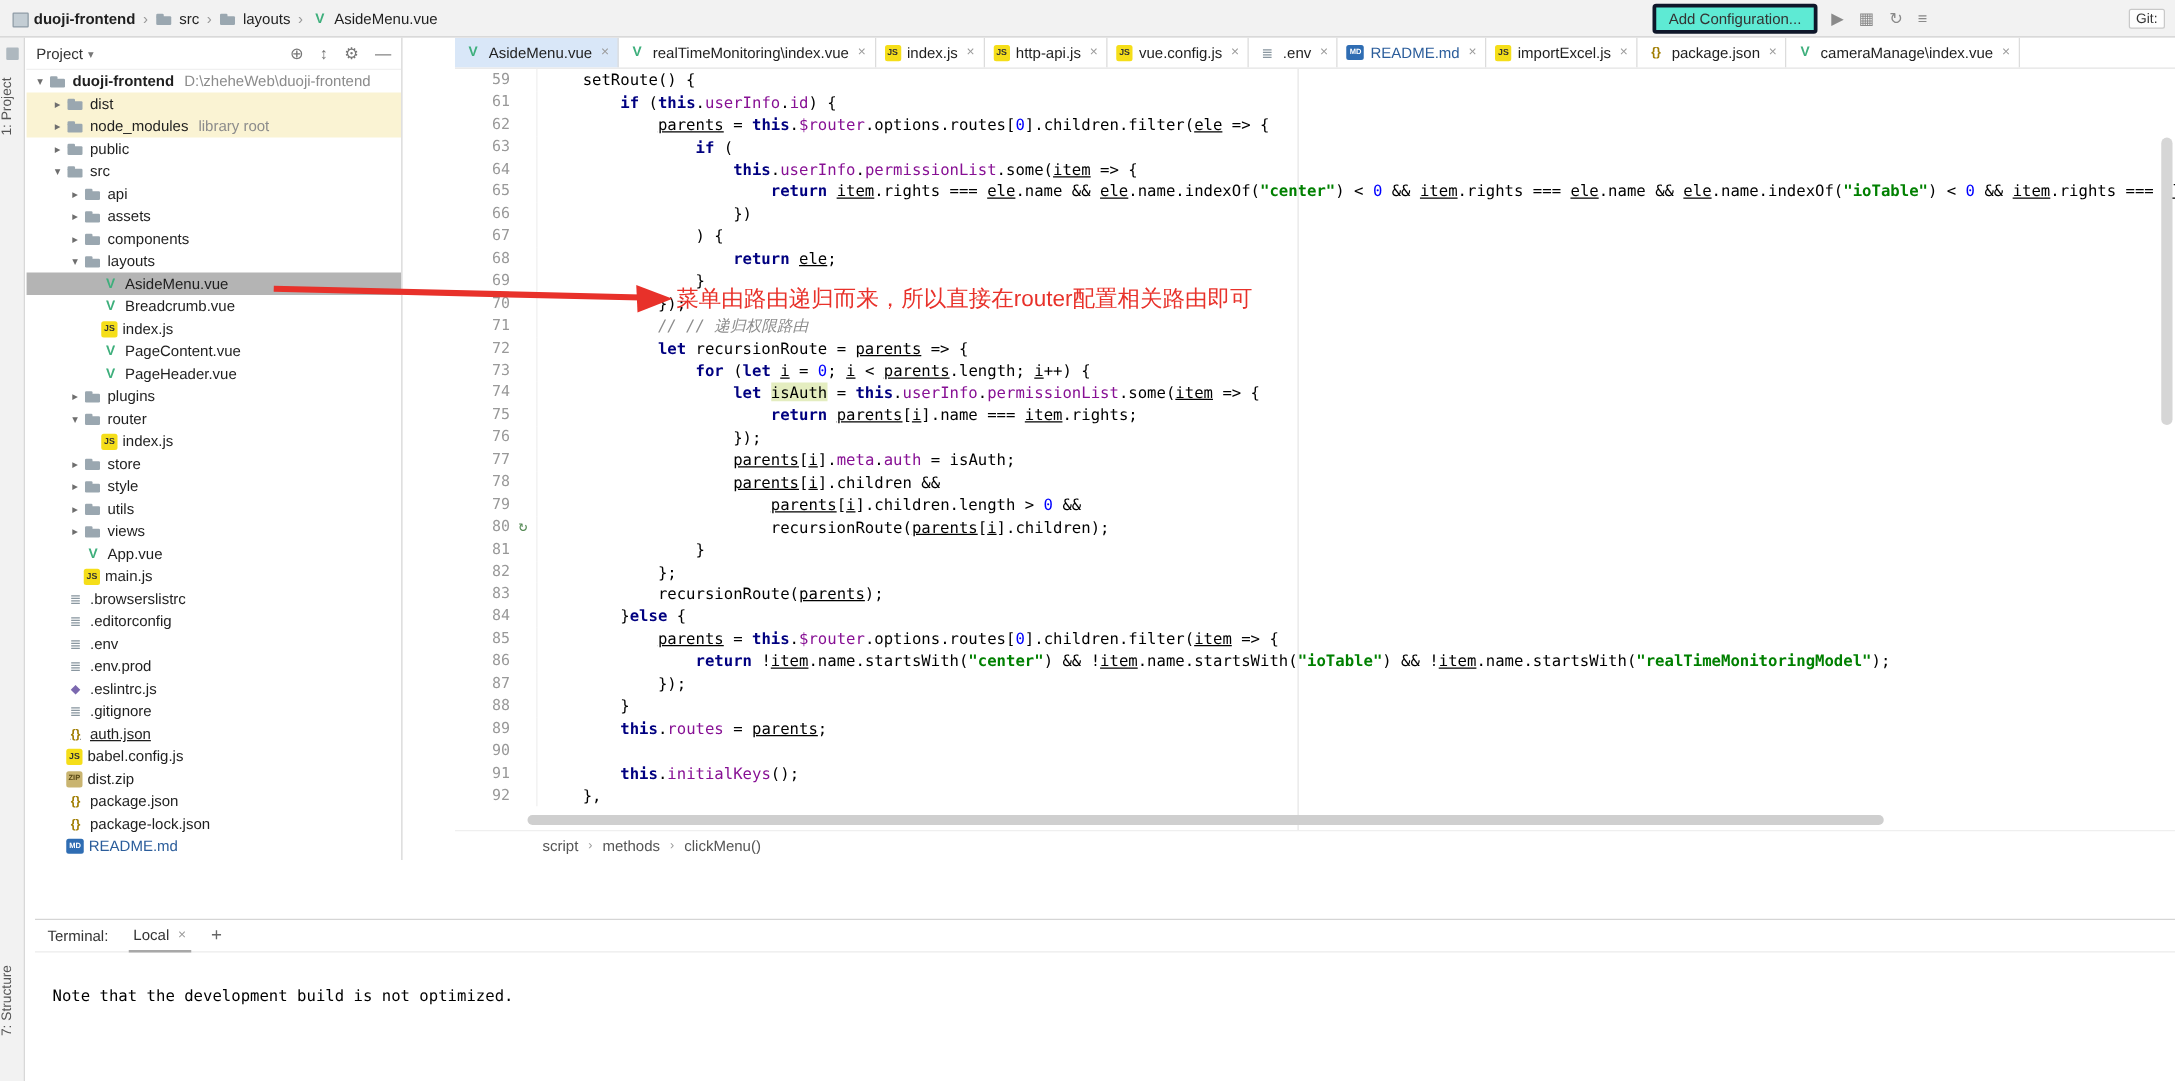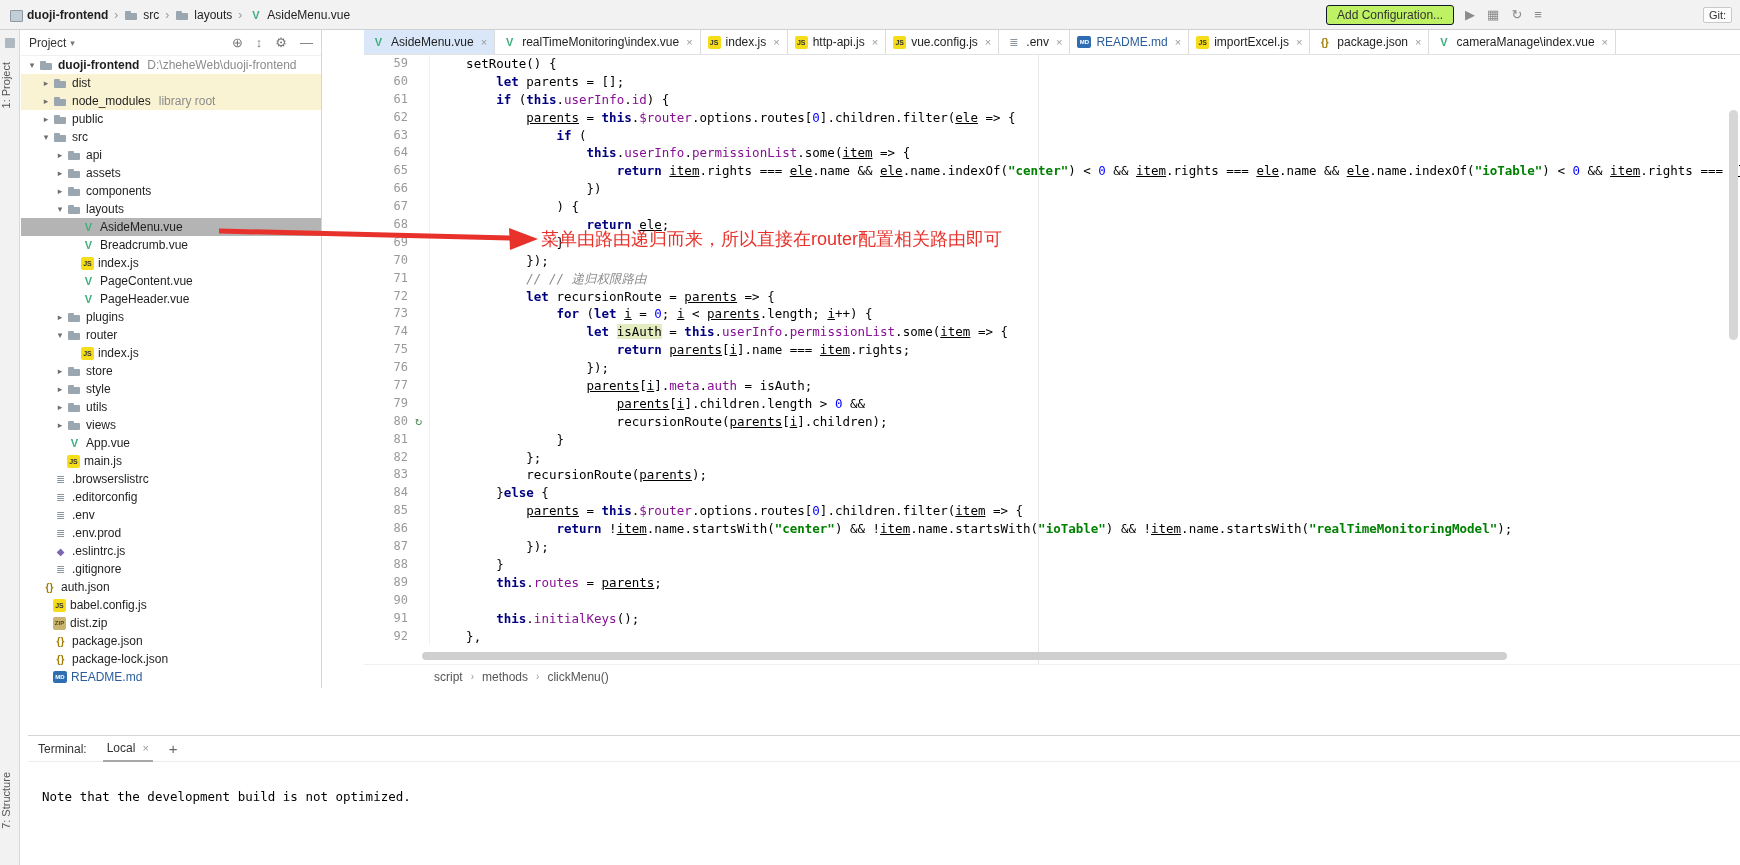--- a/index.html
+++ b/index.html
@@ -5,21 +5,21 @@
 *{margin:0;padding:0;box-sizing:border-box}
 html,body{width:1740px;height:865px}
 body{position:relative;font-family:"Liberation Sans",sans-serif;font-size:12px;color:#1f1f1f;background:#fff;overflow:hidden}
 
 
 .titlebar{position:absolute;left:0;top:0;width:100%;height:30px;background:#f2f2f2;border-bottom:1px solid #d1d1d1;display:flex;align-items:center;padding:0 8px;z-index:5;overflow:hidden}
 .tb-crumbs{display:flex;align-items:center;gap:3px;white-space:nowrap}
 .tb-item{display:inline-flex;align-items:center;gap:4px}
 .tb-sep{color:#999;margin:0 3px}
 .tb-right{margin-left:auto;display:flex;align-items:center;gap:11px}
-.add-config{border:1px solid #0f172a;border-radius:3px;background:#bef264;padding:2px 10px;font-size:12px;color:#333;font-family:"Liberation Sans",sans-serif}
+.add-config{border:3px solid #0f172a;border-radius:3px;background:#5eead4;padding:2px 10px;font-size:12px;color:#333;font-family:"Liberation Sans",sans-serif}
 .tb-actions{display:inline-flex;gap:12px}
 .tb-ic{color:#8a8a8a;font-size:13px}
 .git-label{background:#fdfdfd;border:1px solid #c9c9c9;border-radius:2px;padding:1px 5px;font-size:11px;color:#333;margin-left:150px}
 
 
 .ic{width:15px;height:14px;display:inline-flex;align-items:center;justify-content:center;flex:none;position:relative;font-family:"Liberation Sans",sans-serif}
 .ic-folder::before{content:"";position:absolute;left:1px;top:5px;width:12px;height:7px;background:#9aa7b0;border-radius:1px}
 .ic-folder::after{content:"";position:absolute;left:1px;top:3px;width:6px;height:3px;background:#9aa7b0;border-radius:1px 1px 0 0}
 .ic-app::before{content:"";position:absolute;left:2px;top:2px;width:11px;height:10px;background:#c3cdd4;border:1px solid #8d9aa5;border-radius:1px}
 .ic-vue{color:#3eaf7c;font-weight:bold;font-size:11px}
@@ -294,21 +294,21 @@
       <div class="trow" style="padding-left: 18px;">
         <span class="chev"></span>
         <span class="ic ic-eslint"></span>
         <span class="tlabel">.eslintrc.js</span>
       </div>
       <div class="trow" style="padding-left: 18px;">
         <span class="chev"></span>
         <span class="ic ic-txt"></span>
         <span class="tlabel">.gitignore</span>
       </div>
-      <div class="trow" style="padding-left: 7px;">
+      <div class="trow" style="padding-left: 18px; text-decoration: underline;">
         <span class="chev"></span>
         <span class="ic ic-json"></span>
         <span class="tlabel">auth.json</span>
       </div>
       <div class="trow" style="padding-left: 18px;">
         <span class="chev"></span>
         <span class="ic ic-js"></span>
         <span class="tlabel">babel.config.js</span>
       </div>
       <div class="trow" style="padding-left: 18px;">
@@ -383,38 +383,38 @@
       </div>
       <div class="tab">
         <span class="ic ic-vue"></span>
         <span class="tab-label">cameraManage\index.vue</span>
         <span class="close">×</span>
       </div>
     </div>
   <div class="code-wrap">
     <div class="margin-guide"></div>
   <div class="cl"><span class="gut">59</span><span class="gicon"></span><span class="ctext"><span class="tk-d">    setRoute() {</span></span></div>
-      <div class="cl"><span class="gut">60</span><span class="gicon"></span><span class="ctext"><span class="tk-d">        </span><span class="tk-k">let</span><span class="tk-d"> parents = [];</span></span></div>
       <div class="cl"><span class="gut">61</span><span class="gicon"></span><span class="ctext"><span class="tk-d">        </span><span class="tk-k">if</span><span class="tk-d"> (</span><span class="tk-k">this</span><span class="tk-d">.</span><span class="tk-f">userInfo</span><span class="tk-d">.</span><span class="tk-f">id</span><span class="tk-d">) {</span></span></div>
       <div class="cl"><span class="gut">62</span><span class="gicon"></span><span class="ctext"><span class="tk-d">            </span><span class="tk-u">parents</span><span class="tk-d"> = </span><span class="tk-k">this</span><span class="tk-d">.</span><span class="tk-f">$router</span><span class="tk-d">.options.routes[</span><span class="tk-n">0</span><span class="tk-d">].children.filter(</span><span class="tk-u">ele</span><span class="tk-d"> =&gt; {</span></span></div>
       <div class="cl"><span class="gut">63</span><span class="gicon"></span><span class="ctext"><span class="tk-d">                </span><span class="tk-k">if</span><span class="tk-d"> (</span></span></div>
       <div class="cl"><span class="gut">64</span><span class="gicon"></span><span class="ctext"><span class="tk-d">                    </span><span class="tk-k">this</span><span class="tk-d">.</span><span class="tk-f">userInfo</span><span class="tk-d">.</span><span class="tk-f">permissionList</span><span class="tk-d">.some(</span><span class="tk-u">item</span><span class="tk-d"> =&gt; {</span></span></div>
       <div class="cl"><span class="gut">65</span><span class="gicon"></span><span class="ctext"><span class="tk-d">                        </span><span class="tk-k">return</span><span class="tk-d"> </span><span class="tk-u">item</span><span class="tk-d">.rights === </span><span class="tk-u">ele</span><span class="tk-d">.name &amp;&amp; </span><span class="tk-u">ele</span><span class="tk-d">.name.indexOf(</span><span class="tk-s">"center"</span><span class="tk-d">) &lt; </span><span class="tk-n">0</span><span class="tk-d"> &amp;&amp; </span><span class="tk-u">item</span><span class="tk-d">.rights === </span><span class="tk-u">ele</span><span class="tk-d">.name &amp;&amp; </span><span class="tk-u">ele</span><span class="tk-d">.name.indexOf(</span><span class="tk-s">"ioTable"</span><span class="tk-d">) &lt; </span><span class="tk-n">0</span><span class="tk-d"> &amp;&amp; </span><span class="tk-u">item</span><span class="tk-d">.rights === </span><span class="tk-u">ele</span></span></div>
       <div class="cl"><span class="gut">66</span><span class="gicon"></span><span class="ctext"><span class="tk-d">                    })</span></span></div>
       <div class="cl"><span class="gut">67</span><span class="gicon"></span><span class="ctext"><span class="tk-d">                ) {</span></span></div>
       <div class="cl"><span class="gut">68</span><span class="gicon"></span><span class="ctext"><span class="tk-d">                    </span><span class="tk-k">return</span><span class="tk-d"> </span><span class="tk-u">ele</span><span class="tk-d">;</span></span></div>
       <div class="cl"><span class="gut">69</span><span class="gicon"></span><span class="ctext"><span class="tk-d">                }</span></span></div>
       <div class="cl"><span class="gut">70</span><span class="gicon"></span><span class="ctext"><span class="tk-d">            });</span></span></div>
       <div class="cl"><span class="gut">71</span><span class="gicon"></span><span class="ctext"><span class="tk-d">            </span><span class="tk-c">// // 递归权限路由</span></span></div>
       <div class="cl"><span class="gut">72</span><span class="gicon"></span><span class="ctext"><span class="tk-d">            </span><span class="tk-k">let</span><span class="tk-d"> recursionRoute = </span><span class="tk-u">parents</span><span class="tk-d"> =&gt; {</span></span></div>
       <div class="cl"><span class="gut">73</span><span class="gicon"></span><span class="ctext"><span class="tk-d">                </span><span class="tk-k">for</span><span class="tk-d"> (</span><span class="tk-k">let</span><span class="tk-d"> </span><span class="tk-u">i</span><span class="tk-d"> = </span><span class="tk-n">0</span><span class="tk-d">; </span><span class="tk-u">i</span><span class="tk-d"> &lt; </span><span class="tk-u">parents</span><span class="tk-d">.length; </span><span class="tk-u">i</span><span class="tk-d">++) {</span></span></div>
       <div class="cl"><span class="gut">74</span><span class="gicon"></span><span class="ctext"><span class="tk-d">                    </span><span class="tk-k">let</span><span class="tk-d"> </span><span class="tk-h">isAuth</span><span class="tk-d"> = </span><span class="tk-k">this</span><span class="tk-d">.</span><span class="tk-f">userInfo</span><span class="tk-d">.</span><span class="tk-f">permissionList</span><span class="tk-d">.some(</span><span class="tk-u">item</span><span class="tk-d"> =&gt; {</span></span></div>
       <div class="cl"><span class="gut">75</span><span class="gicon"></span><span class="ctext"><span class="tk-d">                        </span><span class="tk-k">return</span><span class="tk-d"> </span><span class="tk-u">parents</span><span class="tk-d">[</span><span class="tk-u">i</span><span class="tk-d">].name === </span><span class="tk-u">item</span><span class="tk-d">.rights;</span></span></div>
       <div class="cl"><span class="gut">76</span><span class="gicon"></span><span class="ctext"><span class="tk-d">                    });</span></span></div>
       <div class="cl"><span class="gut">77</span><span class="gicon"></span><span class="ctext"><span class="tk-d">                    </span><span class="tk-u">parents</span><span class="tk-d">[</span><span class="tk-u">i</span><span class="tk-d">].</span><span class="tk-f">meta</span><span class="tk-d">.</span><span class="tk-f">auth</span><span class="tk-d"> = isAuth;</span></span></div>
+      <div class="cl"><span class="gut">78</span><span class="gicon"></span><span class="ctext"><span class="tk-d">                    </span><span class="tk-u">parents</span><span class="tk-d">[</span><span class="tk-u">i</span><span class="tk-d">].children &amp;&amp;</span></span></div>
       <div class="cl"><span class="gut">79</span><span class="gicon"></span><span class="ctext"><span class="tk-d">                        </span><span class="tk-u">parents</span><span class="tk-d">[</span><span class="tk-u">i</span><span class="tk-d">].children.length &gt; </span><span class="tk-n">0</span><span class="tk-d"> &amp;&amp;</span></span></div>
       <div class="cl"><span class="gut">80</span><span class="gicon">↻</span><span class="ctext"><span class="tk-d">                        recursionRoute(</span><span class="tk-u">parents</span><span class="tk-d">[</span><span class="tk-u">i</span><span class="tk-d">].children);</span></span></div>
       <div class="cl"><span class="gut">81</span><span class="gicon"></span><span class="ctext"><span class="tk-d">                }</span></span></div>
       <div class="cl"><span class="gut">82</span><span class="gicon"></span><span class="ctext"><span class="tk-d">            };</span></span></div>
       <div class="cl"><span class="gut">83</span><span class="gicon"></span><span class="ctext"><span class="tk-d">            recursionRoute(</span><span class="tk-u">parents</span><span class="tk-d">);</span></span></div>
       <div class="cl"><span class="gut">84</span><span class="gicon"></span><span class="ctext"><span class="tk-d">        }</span><span class="tk-k">else</span><span class="tk-d"> {</span></span></div>
       <div class="cl"><span class="gut">85</span><span class="gicon"></span><span class="ctext"><span class="tk-d">            </span><span class="tk-u">parents</span><span class="tk-d"> = </span><span class="tk-k">this</span><span class="tk-d">.</span><span class="tk-f">$router</span><span class="tk-d">.options.routes[</span><span class="tk-n">0</span><span class="tk-d">].children.filter(</span><span class="tk-u">item</span><span class="tk-d"> =&gt; {</span></span></div>
       <div class="cl"><span class="gut">86</span><span class="gicon"></span><span class="ctext"><span class="tk-d">                </span><span class="tk-k">return</span><span class="tk-d"> !</span><span class="tk-u">item</span><span class="tk-d">.name.startsWith(</span><span class="tk-s">"center"</span><span class="tk-d">) &amp;&amp; !</span><span class="tk-u">item</span><span class="tk-d">.name.startsWith(</span><span class="tk-s">"ioTable"</span><span class="tk-d">) &amp;&amp; !</span><span class="tk-u">item</span><span class="tk-d">.name.startsWith(</span><span class="tk-s">"realTimeMonitoringModel"</span><span class="tk-d">);</span></span></div>
       <div class="cl"><span class="gut">87</span><span class="gicon"></span><span class="ctext"><span class="tk-d">            });</span></span></div>
       <div class="cl"><span class="gut">88</span><span class="gicon"></span><span class="ctext"><span class="tk-d">        }</span></span></div>

